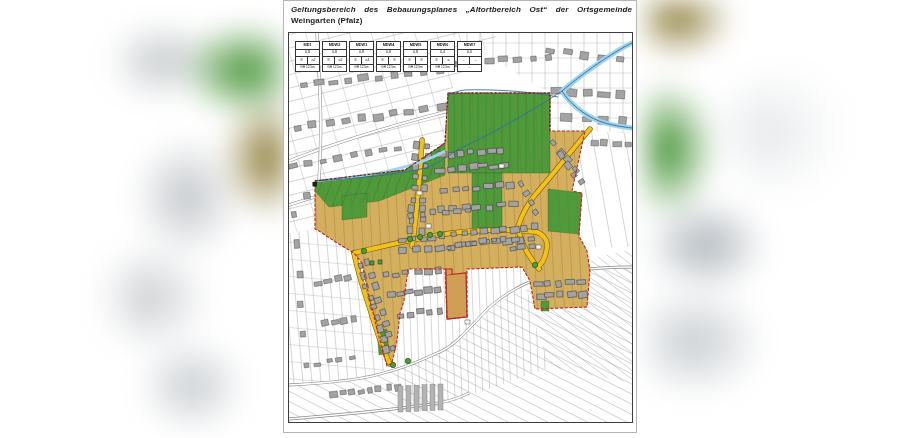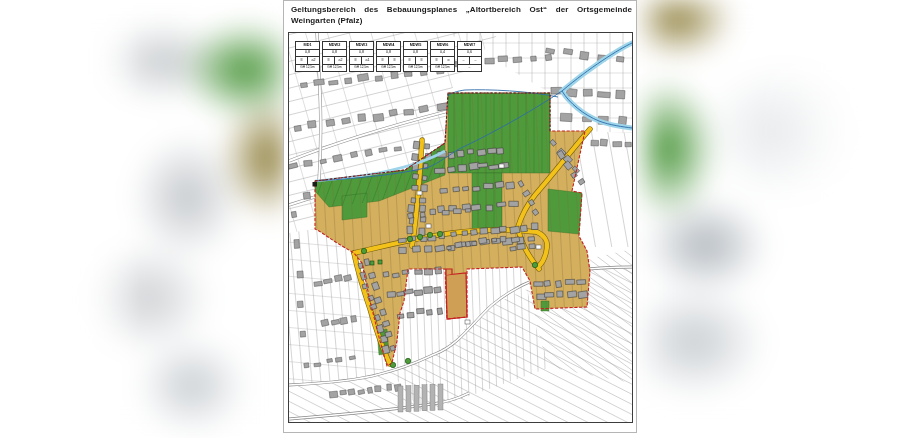--- a/index.html
+++ b/index.html
@@ -26,21 +26,21 @@
       #ffffff;}
   .fade{position:absolute;top:0;height:438px;z-index:2;}
   #fade-left{left:0;width:140px;background:linear-gradient(to right,#fff 35%,rgba(255,255,255,0));}
   #fade-right{right:0;width:160px;background:linear-gradient(to left,#fff 25%,rgba(255,255,255,0));}
 
   
   #page{position:absolute;left:283px;top:0;width:354px;height:433px;background:#fff;
         border:1px solid #b5b5b5;box-sizing:border-box;z-index:5;}
   #title{position:absolute;left:7px;top:3px;width:341px;font-size:8px;font-weight:bold;
          color:#1a1a1a;line-height:11px;letter-spacing:0.1px;}
-  #title .l1{display:block;text-align:justify;text-align-last:justify;}
+  #title .l1{display:block;text-align:justify;text-align-last:justify;font-style:italic;}
   #map-frame{position:absolute;left:4px;top:31px;width:343px;height:389px;border:1px solid #3c3c3c;
              background:#fff;box-sizing:content-box;}
   #map-svg{position:absolute;left:0;top:0;width:343px;height:389px;display:block;}
 
   
   #legend{position:absolute;left:11px;top:40px;display:flex;gap:2px;z-index:6;}
   .lbox{width:23px;background:#fff;border:0.5px solid #333;font-size:3.6px;line-height:1;
         color:#111;text-align:center;}
   .lbox .t{font-weight:bold;font-size:3.8px;padding:1.5px 0;border-bottom:0.5px solid #333;}
   .lbox .r1{padding:1.5px 0;border-bottom:0.5px solid #333;}

